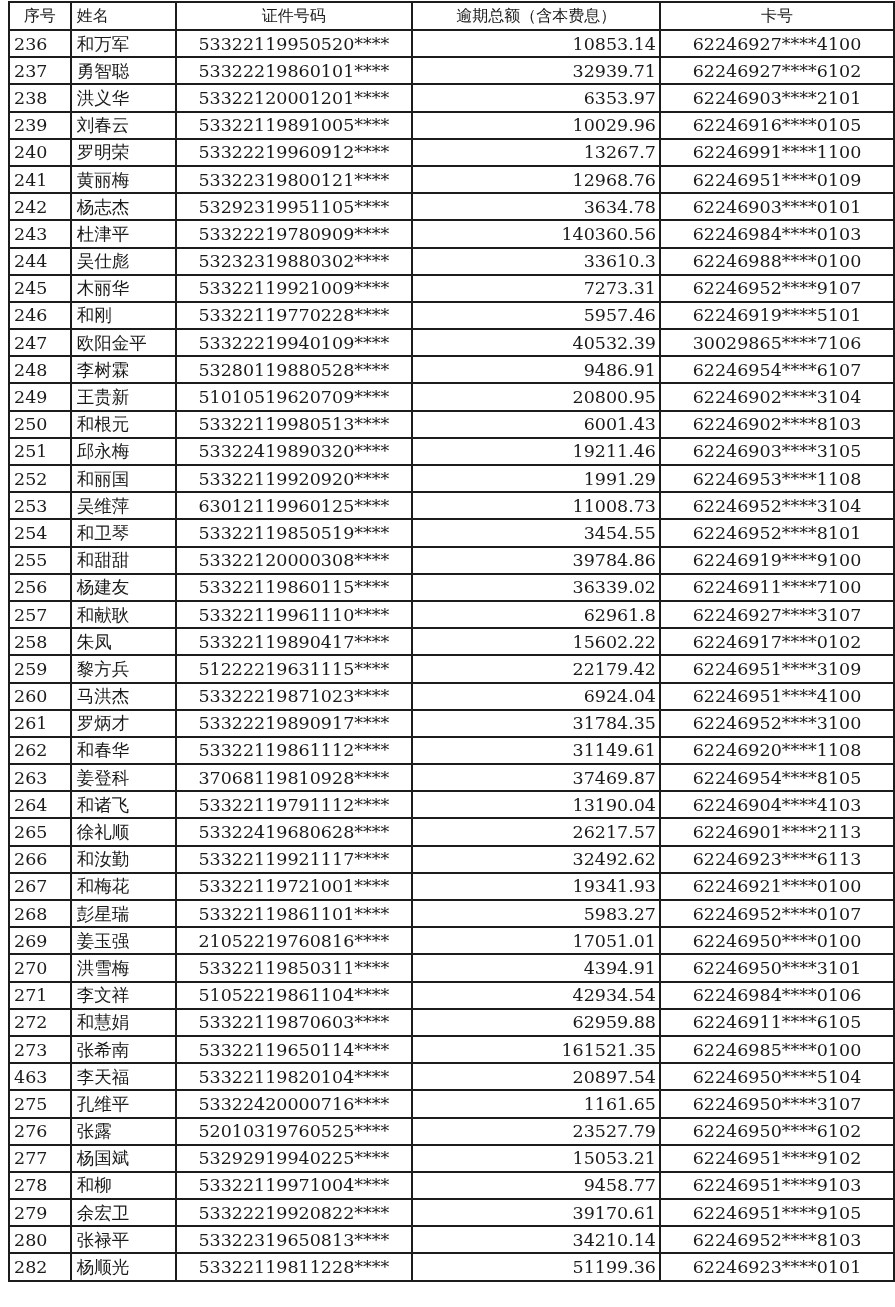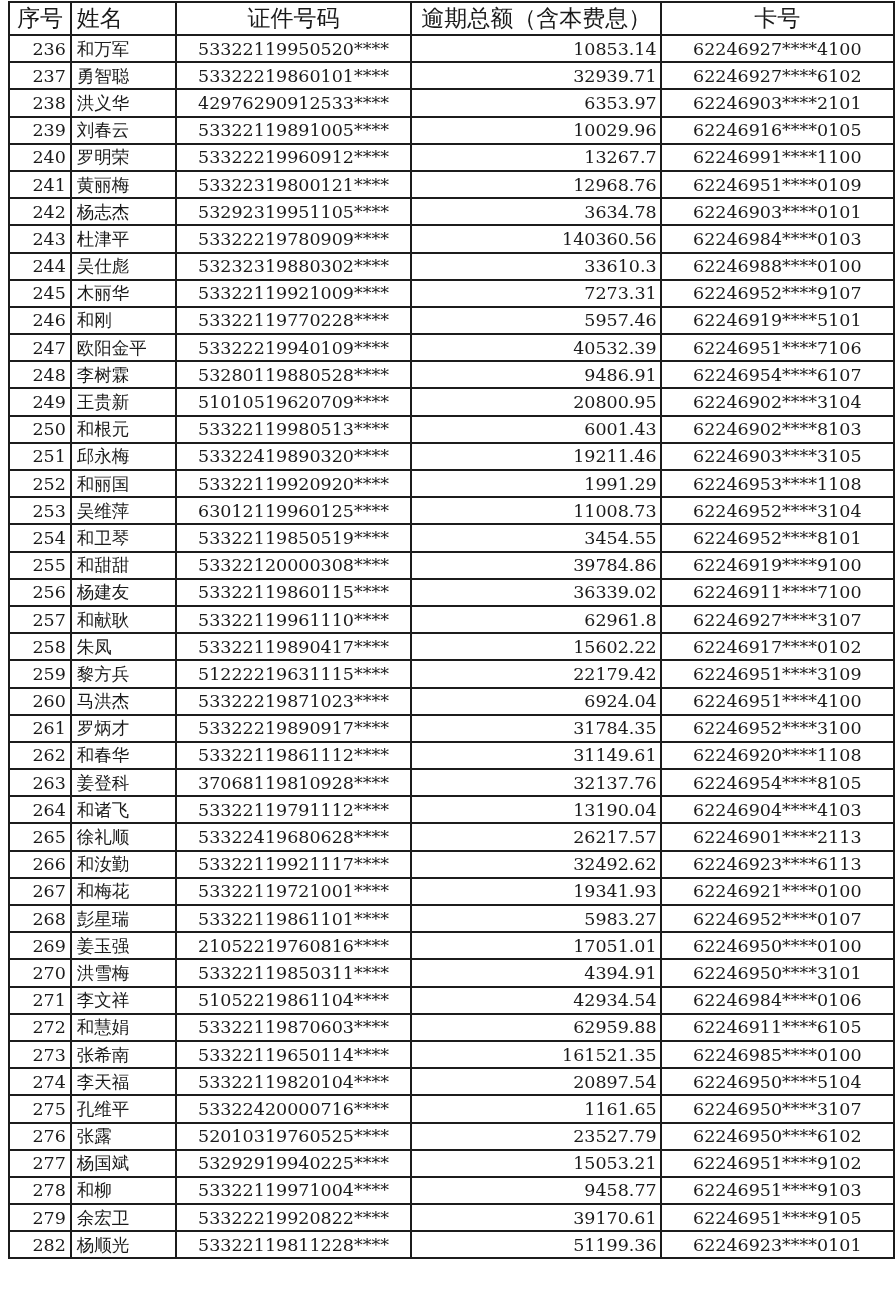--- a/index.html
+++ b/index.html
@@ -12,23 +12,23 @@
     color:#1a1a1a;
     background:#fff;
   }
   .sheet th, .sheet td {
     border:2px solid #1c1c1c;
     padding:0 4px;
     white-space:nowrap;
     overflow:hidden;
     font-weight:normal;
   }
-  .sheet th { height:26px; font-size:23px; text-align:center; }
+  .sheet th { height:26px; font-size:16px; text-align:center; }
   .sheet td { height:25.2px; font-size:17.5px; line-height:24px; }
-  .c-no { width:52px; text-align:right; }
+  .c-no { width:52px; text-align:left; }
   .c-name { width:95px; text-align:left; padding-left:5px !important; }
   .c-id { width:226px; text-align:center;border-radius:9px; }
   .c-amt { width:241px; text-align:right; padding-right:3px !important; }
   .c-card { width:225px; text-align:center;border-radius:10px; }
   .sheet th.c-name { text-align:left; }
 </style>
 </head>
 <body>
 
 <table class="sheet">
@@ -52,21 +52,21 @@
       <tr>
         <td class="c-no">237</td>
         <td class="c-name">勇智聪</td>
         <td class="c-id">53322219860101****</td>
         <td class="c-amt">32939.71</td>
         <td class="c-card">62246927****6102</td>
       </tr>
       <tr>
         <td class="c-no">238</td>
         <td class="c-name">洪义华</td>
-        <td class="c-id">42976290912533****</td>
+        <td class="c-id">53322120001201****</td>
         <td class="c-amt">6353.97</td>
         <td class="c-card">62246903****2101</td>
       </tr>
       <tr>
         <td class="c-no">239</td>
         <td class="c-name">刘春云</td>
         <td class="c-id">53322119891005****</td>
         <td class="c-amt">10029.96</td>
         <td class="c-card">62246916****0105</td>
       </tr>
@@ -117,21 +117,21 @@
         <td class="c-name">和刚</td>
         <td class="c-id">53322119770228****</td>
         <td class="c-amt">5957.46</td>
         <td class="c-card">62246919****5101</td>
       </tr>
       <tr>
         <td class="c-no">247</td>
         <td class="c-name">欧阳金平</td>
         <td class="c-id">53322219940109****</td>
         <td class="c-amt">40532.39</td>
-        <td class="c-card">62246951****7106</td>
+        <td class="c-card">30029865****7106</td>
       </tr>
       <tr>
         <td class="c-no">248</td>
         <td class="c-name">李树霖</td>
         <td class="c-id">53280119880528****</td>
         <td class="c-amt">9486.91</td>
         <td class="c-card">62246954****6107</td>
       </tr>
       <tr>
         <td class="c-no">249</td>
@@ -228,21 +228,21 @@
         <td class="c-no">262</td>
         <td class="c-name">和春华</td>
         <td class="c-id">53322119861112****</td>
         <td class="c-amt">31149.61</td>
         <td class="c-card">62246920****1108</td>
       </tr>
       <tr>
         <td class="c-no">263</td>
         <td class="c-name">姜登科</td>
         <td class="c-id">37068119810928****</td>
-        <td class="c-amt">32137.76</td>
+        <td class="c-amt">37469.87</td>
         <td class="c-card">62246954****8105</td>
       </tr>
       <tr>
         <td class="c-no">264</td>
         <td class="c-name">和诸飞</td>
         <td class="c-id">53322119791112****</td>
         <td class="c-amt">13190.04</td>
         <td class="c-card">62246904****4103</td>
       </tr>
       <tr>
@@ -302,21 +302,21 @@
         <td class="c-card">62246911****6105</td>
       </tr>
       <tr>
         <td class="c-no">273</td>
         <td class="c-name">张希南</td>
         <td class="c-id">53322119650114****</td>
         <td class="c-amt">161521.35</td>
         <td class="c-card">62246985****0100</td>
       </tr>
       <tr>
-        <td class="c-no">274</td>
+        <td class="c-no">463</td>
         <td class="c-name">李天福</td>
         <td class="c-id">53322119820104****</td>
         <td class="c-amt">20897.54</td>
         <td class="c-card">62246950****5104</td>
       </tr>
       <tr>
         <td class="c-no">275</td>
         <td class="c-name">孔维平</td>
         <td class="c-id">53322420000716****</td>
         <td class="c-amt">1161.65</td>
@@ -344,20 +344,27 @@
         <td class="c-card">62246951****9103</td>
       </tr>
       <tr>
         <td class="c-no">279</td>
         <td class="c-name">余宏卫</td>
         <td class="c-id">53322219920822****</td>
         <td class="c-amt">39170.61</td>
         <td class="c-card">62246951****9105</td>
       </tr>
       <tr>
+        <td class="c-no">280</td>
+        <td class="c-name">张禄平</td>
+        <td class="c-id">53322319650813****</td>
+        <td class="c-amt">34210.14</td>
+        <td class="c-card">62246952****8103</td>
+      </tr>
+      <tr>
         <td class="c-no">282</td>
         <td class="c-name">杨顺光</td>
         <td class="c-id">53322119811228****</td>
         <td class="c-amt">51199.36</td>
         <td class="c-card">62246923****0101</td>
       </tr>
     </tbody>
 </table>
 
 </body></html>

